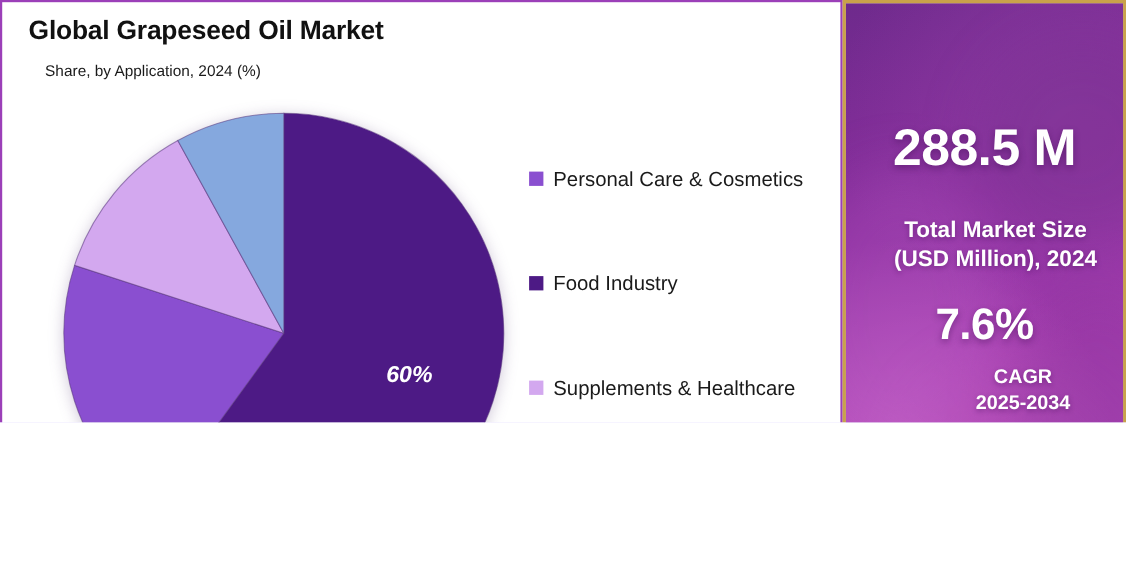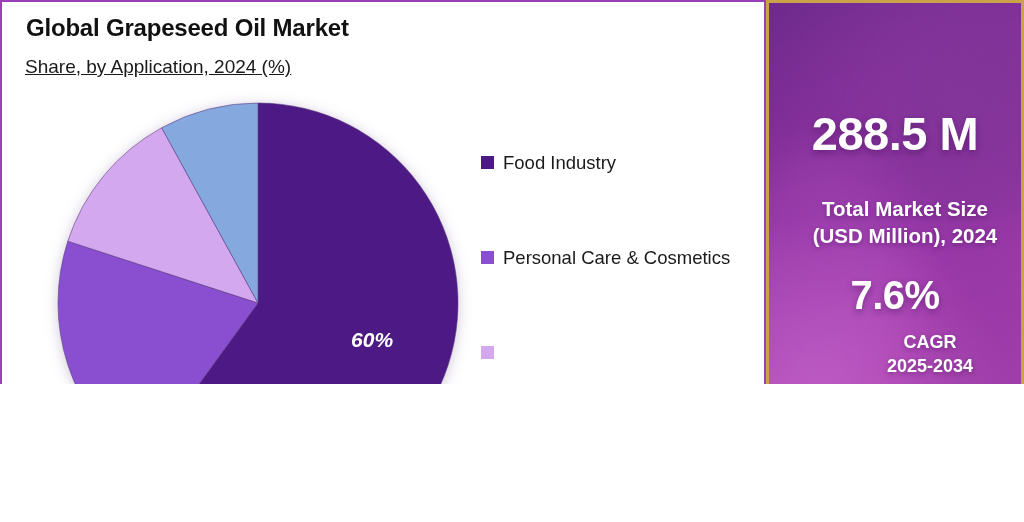--- a/index.html
+++ b/index.html
@@ -36,27 +36,26 @@
     left: 24px;
     top: 12px;
     font-size: 24px;
     font-weight: bold;
     color: #111111;
     letter-spacing: -0.2px;
     white-space: nowrap;
   }
   #chart-subtitle {
     position: absolute;
-    left: 23px;
+    left: 39px;
     top: 54px;
-    font-size: 19px;
+    font-size: 14px;
     font-weight: normal;
     color: #1a1a1a;
     white-space: nowrap;
-    text-decoration: underline;
   }
 
   
   #pie-wrap {
     position: absolute;
     left: 52px;
     top: 97px;
     width: 408px;
     height: 408px;
   }
@@ -257,29 +256,30 @@
             <path d="M 204 204 L 107.65 28.74 A 200 200 0 0 1 204.00 4.00 Z" fill="#85A8DE" stroke="rgba(90,55,125,0.55)" stroke-width="1"></path>
           </g>
         <g id="pie-labels">
             <text x="318.1" y="248.1" text-anchor="middle" class="slice-label">60%</text>
           </g>
       </svg>
     </div>
 
     <div id="legend">
       <div class="legend-row">
+        <span class="legend-swatch" style="background: rgb(138, 79, 208);"></span>
+        <span class="legend-label">Personal Care &amp; Cosmetics</span>
+      </div>
+      <div class="legend-row">
         <span class="legend-swatch" style="background: rgb(77, 26, 133);"></span>
         <span class="legend-label">Food Industry</span>
       </div>
       <div class="legend-row">
-        <span class="legend-swatch" style="background: rgb(138, 79, 208);"></span>
-        <span class="legend-label">Personal Care &amp; Cosmetics</span>
-      </div>
-      <div class="legend-row">
         <span class="legend-swatch" style="background: rgb(211, 168, 239);"></span>
+        <span class="legend-label">Supplements &amp; Healthcare</span>
       </div>
       <div class="legend-row">
         <span class="legend-swatch" style="background: rgb(133, 168, 222);"></span>
         <span class="legend-label">Others</span>
       </div>
     </div>
   </div>
 
   <div id="stat-panel">
     <div id="stat-bg-blobs">

